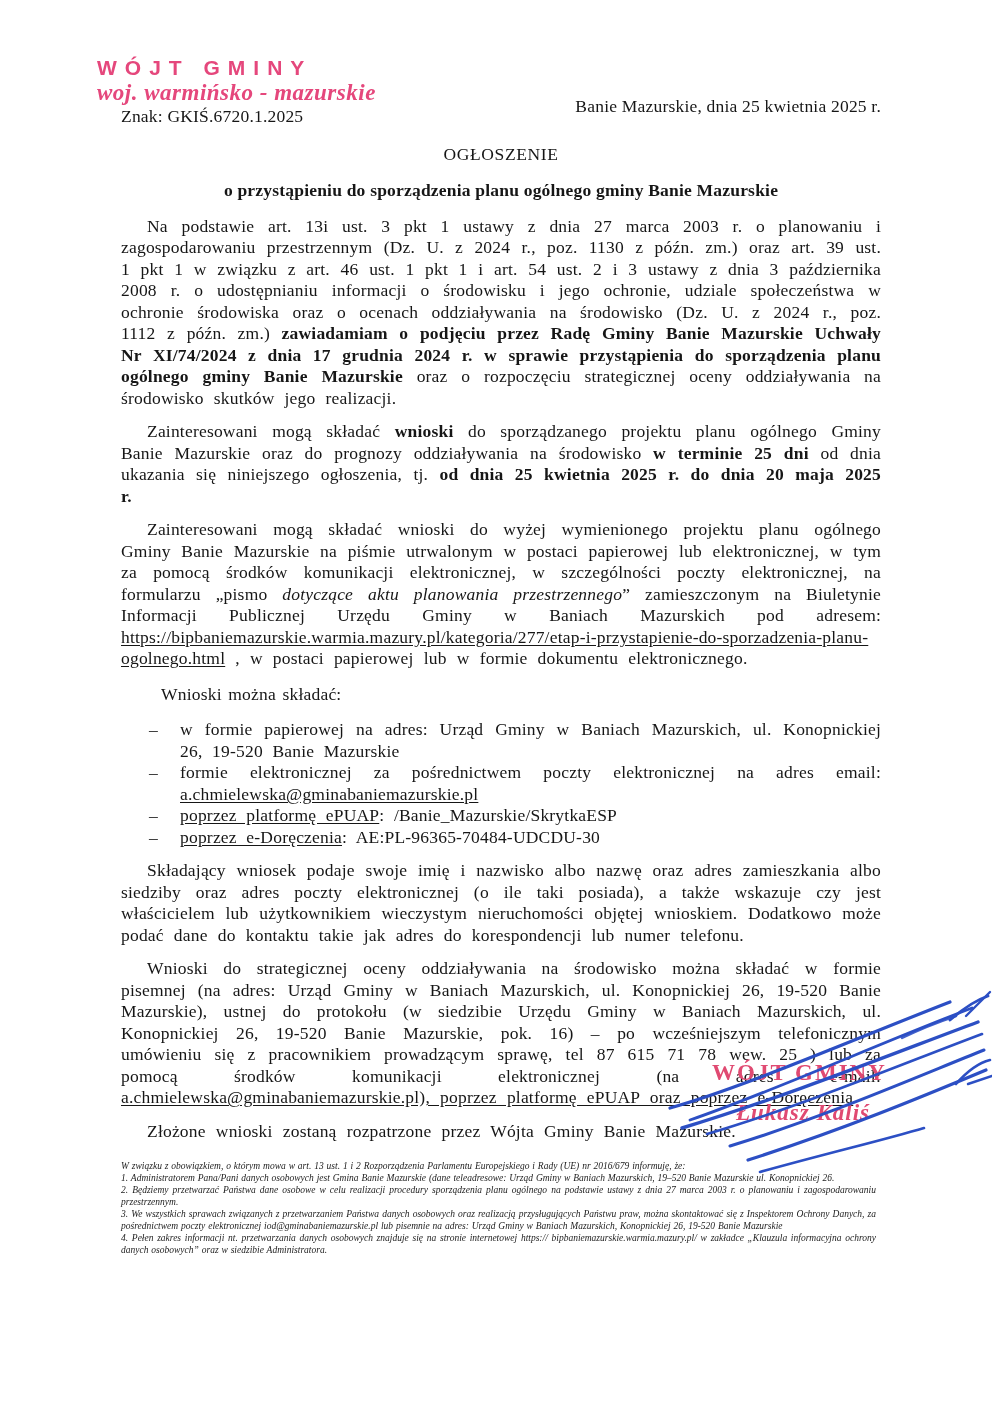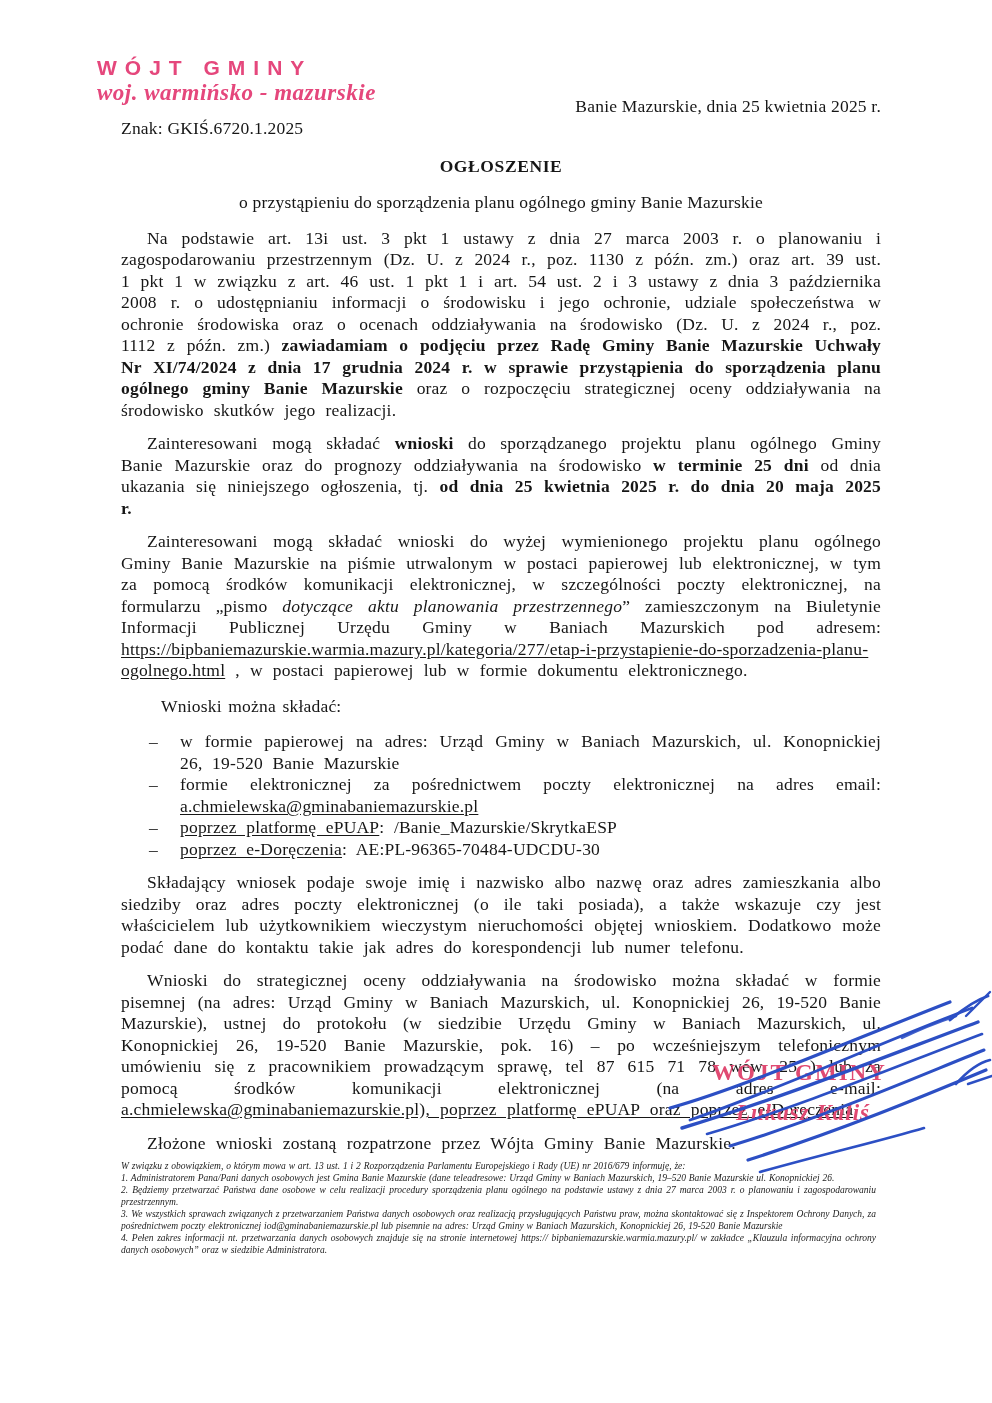--- a/index.html
+++ b/index.html
@@ -23,28 +23,28 @@
     font-weight:700;font-size:21px;line-height:26px;letter-spacing:8px;
   }
   .lh2{
     font-family:"Liberation Sans", sans-serif;
     font-weight:700;font-size:16.5px;line-height:22px;letter-spacing:4px;
   }
   .lh3{
     font-family:"Liberation Serif", serif;
     font-style:italic;font-weight:700;font-size:23px;line-height:24px;letter-spacing:0.5px;
   }
-  .znak{margin-top:13px;}
+  .znak{margin-top:1px;}
   .date{position:absolute;top:96px;right:111px;white-space:nowrap;}
   
   .title{
-    text-align:center;font-weight:700;margin-top:16px;letter-spacing:0.6px;
+    text-align:center;font-weight:400;margin-top:16px;letter-spacing:0.6px;
   }
   .subtitle{
-    text-align:center;font-weight:400;margin-top:15px;margin-bottom:14px;
+    text-align:center;font-weight:700;margin-top:15px;margin-bottom:14px;
   }
   
   .para{
     text-align:justify;text-indent:26px;
     word-spacing:5.5px;
     margin:0 0 12px 0;
   }
   .para.tight{margin-bottom:0;}
   .list-intro{text-indent:26px;word-spacing:2px;margin:14px;}
   .list{margin:0 0 12px 0;}

